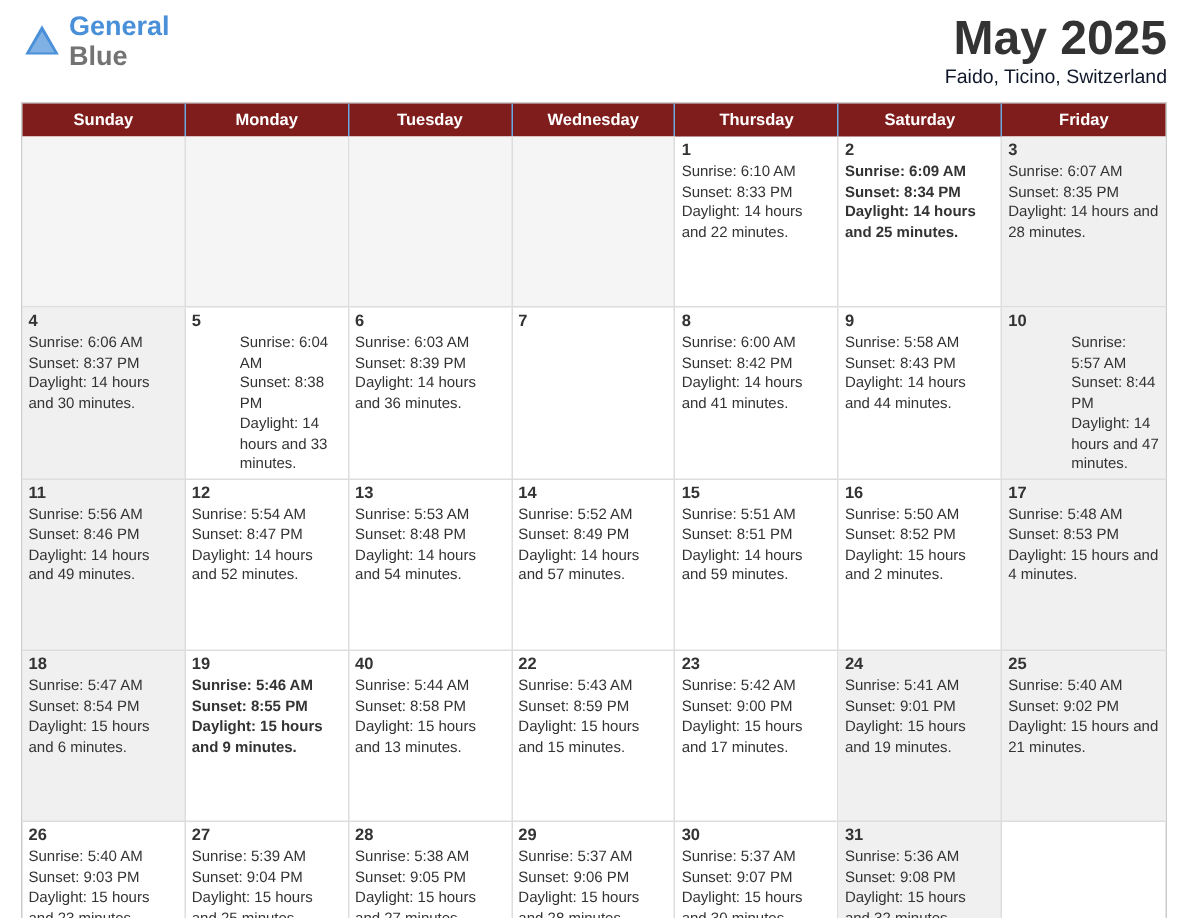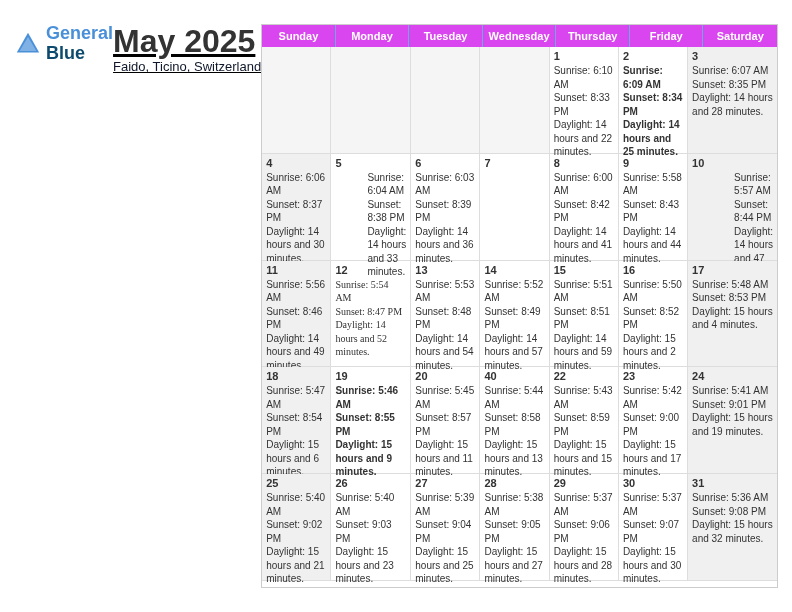--- a/index.html
+++ b/index.html
@@ -6,23 +6,23 @@
     body {
       font-family: Arial, sans-serif;
       background: #fff;
       width: 792px;
       height: 612px;
       overflow: hidden;
     }
     .page {
       width: 792px;
       height: 612px;
-      padding: 24px 14px;
+      padding: 8px 14px;
       display: flex;
-      flex-direction: row;
+      flex-direction: column;
     }
     .header {
       display: flex;
       justify-content: space-between;
       align-items: flex-start;
       margin-bottom: 10px;
     }
     .logo {
       display: flex;
       align-items: center;
@@ -35,41 +35,40 @@
       line-height: 1.1;
     }
     .logo-text span {
       color: #4a90d9;
     }
     .logo-icon {
       width: 28px;
       height: 28px;
     }
     .title-block {
-      text-align: left;
-      text-decoration: underline;
+      text-align: right;
     }
     .month-title {
       font-size: 32px;
       font-weight: bold;
       color: #333;
       line-height: 1.1;
     }
     .location {
       font-size: 13px;
       color: #0f172a;
     }
     .calendar {
       flex: 1;
       border: 1px solid #ccc;
     }
     .cal-header {
       display: grid;
       grid-template-columns: repeat(7, 1fr);
-      background: #d946ef;
+      background: #7f1d1d;
     }
     .cal-header-cell {
       color: #fff;
       font-size: 11px;
       font-weight: bold;
       padding: 5px 4px;
       text-align: center;
       border-right: 1px solid #6aaae0;
     }
     .cal-header-cell:last-child { border-right: none; }
@@ -112,38 +111,38 @@
 
 <div class="page">
   <div class="header">
     <div class="logo">
       <svg class="logo-icon" viewBox="0 0 40 40">
         <polygon points="20,4 36,32 4,32" fill="#4a90d9"></polygon>
         <polygon points="20,10 32,30 8,30" fill="#fff" opacity="0.3"></polygon>
       </svg>
       <div class="logo-text">
         <div><span>General</span></div>
-        <div><span style="color:#0c4a6e">Blue</span></div>
+        <div><span style="color:#737373">Blue</span></div>
       </div>
     </div>
     <div class="title-block">
       <div class="month-title">May 2025</div>
       <div class="location">Faido, Ticino, Switzerland</div>
     </div>
   </div>
 
   <div class="calendar">
     <div class="cal-header">
     <div class="cal-header-cell">Sunday</div>
         <div class="cal-header-cell">Monday</div>
         <div class="cal-header-cell">Tuesday</div>
         <div class="cal-header-cell">Wednesday</div>
         <div class="cal-header-cell">Thursday</div>
+        <div class="cal-header-cell">Saturday</div>
         <div class="cal-header-cell">Friday</div>
-        <div class="cal-header-cell">Saturday</div>
       </div>
     <div class="cal-body">
     <div class="cal-cell empty"></div>
         <div class="cal-cell empty"></div>
         <div class="cal-cell empty"></div>
         <div class="cal-cell empty"></div>
         <div class="cal-cell">
           <div class="day-num">1</div>
           <div class="cell-info" style="white-space: pre-wrap;">Sunrise: 6:10 AM
 Sunset: 8:33 PM
@@ -201,21 +200,21 @@
 Daylight: 14 hours and 47 minutes.</div>
         </div>
         <div class="cal-cell shaded">
           <div class="day-num">11</div>
           <div class="cell-info" style="white-space: pre-wrap;">Sunrise: 5:56 AM
 Sunset: 8:46 PM
 Daylight: 14 hours and 49 minutes.</div>
         </div>
         <div class="cal-cell">
           <div class="day-num">12</div>
-          <div class="cell-info" style="white-space: pre-wrap; font-family: Liberation Serif, serif;">Sunrise: 5:54 AM
+          <div class="cell-info" style="white-space: pre-wrap;">Sunrise: 5:54 AM
 Sunset: 8:47 PM
 Daylight: 14 hours and 52 minutes.</div>
         </div>
         <div class="cal-cell">
           <div class="day-num">13</div>
           <div class="cell-info" style="white-space: pre-wrap;">Sunrise: 5:53 AM
 Sunset: 8:48 PM
 Daylight: 14 hours and 54 minutes.</div>
         </div>
         <div class="cal-cell">
@@ -246,26 +245,20 @@
           <div class="day-num">18</div>
           <div class="cell-info" style="white-space: pre-wrap;">Sunrise: 5:47 AM
 Sunset: 8:54 PM
 Daylight: 15 hours and 6 minutes.</div>
         </div>
         <div class="cal-cell">
           <div class="day-num">19</div>
           <div class="cell-info" style="white-space: pre-wrap; font-weight: bold;">Sunrise: 5:46 AM
 Sunset: 8:55 PM
 Daylight: 15 hours and 9 minutes.</div>
-        </div>
-        <div class="cal-cell">
-          <div class="day-num">20</div>
-          <div class="cell-info" style="white-space: pre-wrap;">Sunrise: 5:45 AM
-Sunset: 8:57 PM
-Daylight: 15 hours and 11 minutes.</div>
         </div>
         <div class="cal-cell">
           <div class="day-num">40</div>
           <div class="cell-info" style="white-space: pre-wrap;">Sunrise: 5:44 AM
 Sunset: 8:58 PM
 Daylight: 15 hours and 13 minutes.</div>
         </div>
         <div class="cal-cell">
           <div class="day-num">22</div>
           <div class="cell-info" style="white-space: pre-wrap;">Sunrise: 5:43 AM

